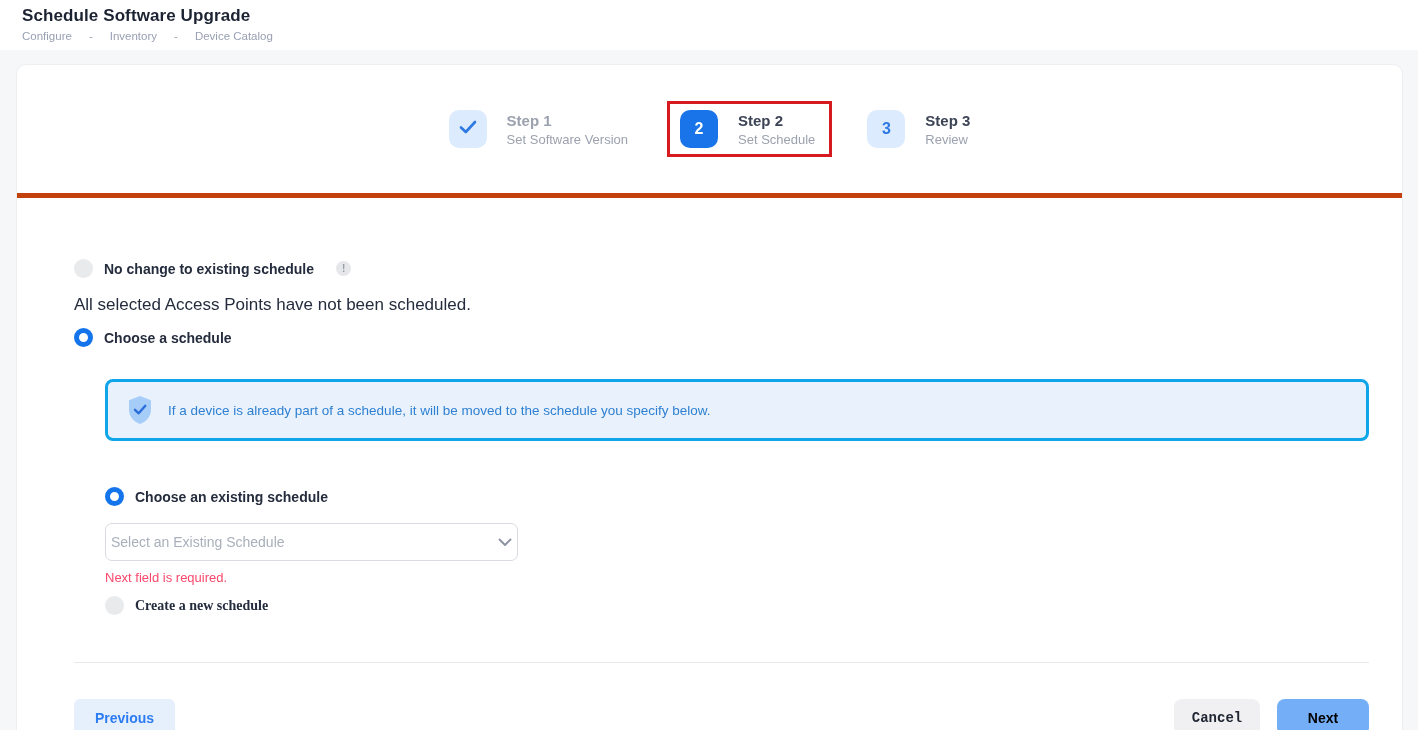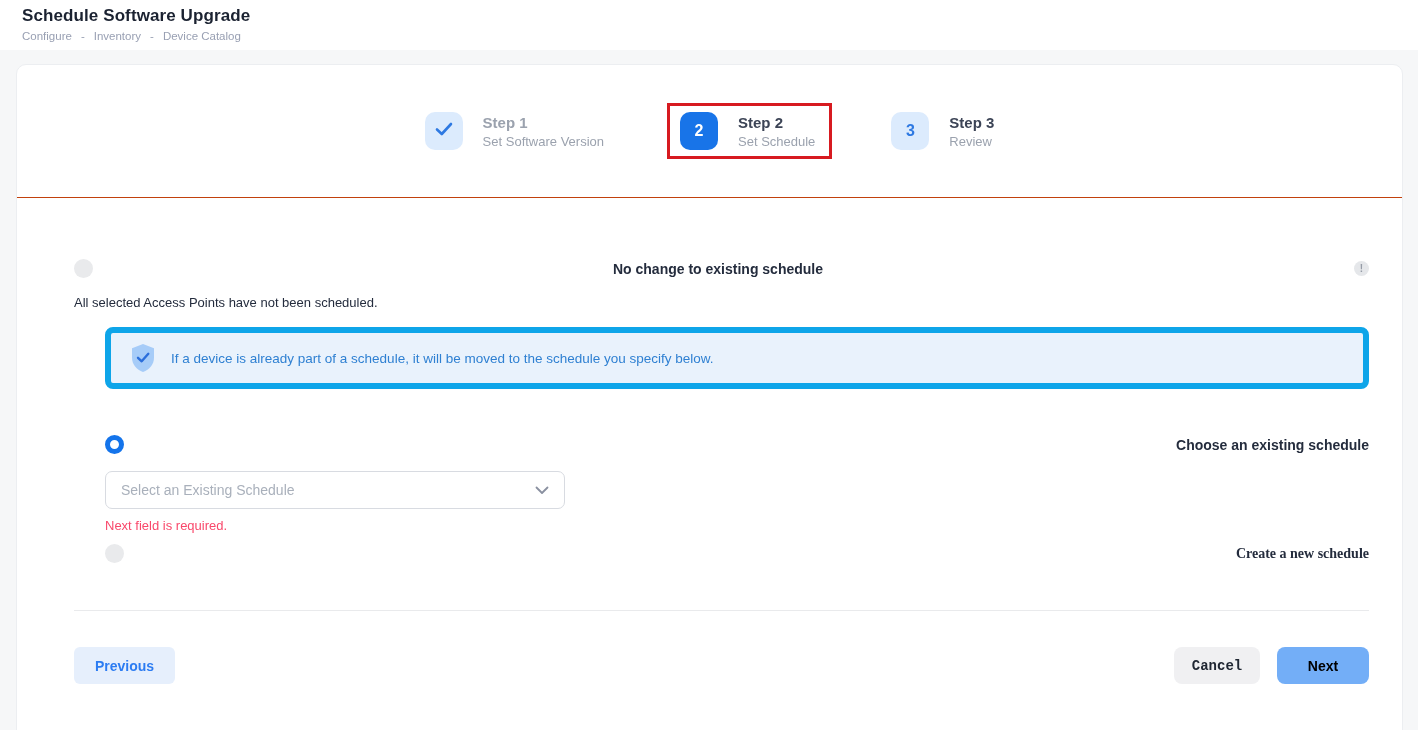--- a/index.html
+++ b/index.html
@@ -2,71 +2,71 @@
 <html><head>
 <meta charset="utf-8">
 <style>
   * { margin:0; padding:0; box-sizing:border-box; }
   html,body { width:1418px; height:730px; overflow:hidden;
     font-family:"Liberation Sans", sans-serif; background:#f6f7f8; }
 
   
   .topbar { height:50px; background:#ffffff; padding:6px 0 0 22px; }
   .page-title { font-size:17px; font-weight:bold; color:#1b2231; letter-spacing:.1px; }
-  .breadcrumb { margin-top:4px; display:flex; align-items:center; gap:9px;
+  .breadcrumb { margin-top:4px; display:flex; align-items:center; gap:17px;
     font-size:11.5px; color:#99a0b3; }
   .crumb { cursor:pointer; }
   .crumb-sep { color:#99a0b3; }
 
   
   .page { position:absolute; top:50px; left:0; right:0; bottom:0; background:#f6f7f8; }
   .card { position:absolute; left:16px; right:15px; top:14px; bottom:-14px;
     background:#ffffff; border:1px solid #eceef1; border-radius:10px; }
 
   
   .stepper { height:133px; display:flex; align-items:center; justify-content:center;
-    gap:76px; border-bottom:1px solid #c2410c; }
+    gap:52px; border-bottom:5px solid #c2410c; }
   .step { display:flex; align-items:center; gap:20px; position:relative; cursor:pointer; }
   .badge { width:38px; height:38px; border-radius:10px; flex:none;
     display:flex; align-items:center; justify-content:center;
     font-size:16px; font-weight:bold; }
   .badge.light { background:#dcebfd; color:#2e79e2; }
   .badge.active { background:#1874e8; color:#ffffff; }
   .step-text { display:flex; flex-direction:column; gap:3px; }
   .step-title { font-size:15px; font-weight:bold; color:#3c4456; }
   .step-title.done { color:#9ba2ae; }
   .step-sub { font-size:13px; color:#9ba2ae; }
   .annotation-box { position:absolute; left:-13px; right:-17px; top:-9px; bottom:-9px;
     border:3px solid #d71a20; pointer-events:none; }
 
   
   .content { padding:0 33px 0 57px; }
-  .radio-row { display:flex; align-items:center; gap:11px; cursor:pointer;justify-content:space-between; }
+  .radio-row { display:flex; align-items:center; gap:11px; cursor:pointer; }
   .radio { width:19px; height:19px; border-radius:50%; flex:none; }
   .radio.on { border:5px solid #1474eb; background:#ffffff; }
   .radio.off { background:#e9eaec; }
   .radio-label { font-size:14px; font-weight:600; color:#242c3d; }
   .info-icon { width:15px; height:15px; border-radius:50%; background:#e5e7ea;
     color:#969ca7; font-size:10px; font-weight:bold; margin-left:11px;
     display:flex; align-items:center; justify-content:center; cursor:pointer; }
 
   .row-no-change { margin-top:61px; }
-  .note { margin-top:17px; font-size:13px; color:#242c3d; }
+  .note { margin-top:17px; font-size:17px; color:#242c3d; }
   .row-choose { margin-top:13px; }
 
-  .banner { margin-left:31px; margin-top:17px; height:62px; margin-right:0;
-    background:#e9f2fc; border:6px solid #0ea5e9; border-radius:8px;
+  .banner { margin-left:31px; margin-top:32px; height:62px; margin-right:0;
+    background:#e9f2fc; border:3px solid #0ea5e9; border-radius:8px;
     display:flex; align-items:center; gap:15px; padding:16px 19px; }
   .banner-text { font-size:13.5px; color:#2f80d2; }
 
   .row-existing { margin-top:46px; margin-left:31px; }
-  .select { margin-left:31px; margin-top:17px; width:460px; height:38px;
+  .select { margin-left:31px; margin-top:17px; width:413px; height:38px;
     border:1px solid #d8dbe1; border-radius:7px; background:#ffffff;
     display:flex; align-items:center; justify-content:space-between;
-    padding:0 15px; cursor:pointer; }
+    padding:0 5px; cursor:pointer; }
   .select-placeholder { font-size:14px; color:#a9b0bb; }
   .error-text { margin-left:31px; margin-top:9px; font-size:13px; color:#f9486b; }
   .row-new { margin-top:11px; margin-left:31px;font-family:Liberation Serif, serif; }
 
   .divider2 { margin-top:47px; border-top:1px solid #e9eaec; }
 
   
   .footer { margin-top:36px; display:flex; align-items:center; justify-content:space-between; }
   .btn { height:37px; border:none; border-radius:8px; font-family:inherit;
     font-size:14px; font-weight:bold; cursor:pointer;
@@ -131,20 +131,24 @@
     <div class="content">
 
       <div class="radio-row row-no-change">
         <span class="radio off"></span>
         <span class="radio-label">No change to existing schedule</span>
         <span class="info-icon">!</span>
       </div>
 
       <div class="note">All selected Access Points have not been scheduled.</div>
 
+      <div class="radio-row row-choose">
+        <span class="radio on"></span>
+        <span class="radio-label">Choose a schedule</span>
+      </div>
 
       <div class="banner">
         <span style="display:flex;">
           <svg width="26" height="30" viewBox="0 0 26 30" fill="none">
             <path d="M13 1 L24 5.2 V14.5 C24 21.5 19.4 26.6 13 29 C6.6 26.6 2 21.5 2 14.5 V5.2 Z" fill="#a6ccf8"></path>
             <path d="M8 14.8 L11.7 18.3 L18.3 10.8" stroke="#2b6edb" stroke-width="2.4" stroke-linecap="round" stroke-linejoin="round"></path>
           </svg>
         </span>
         <span class="banner-text">If a device is already part of a schedule, it will be moved to the schedule you specify below.</span>
       </div>

